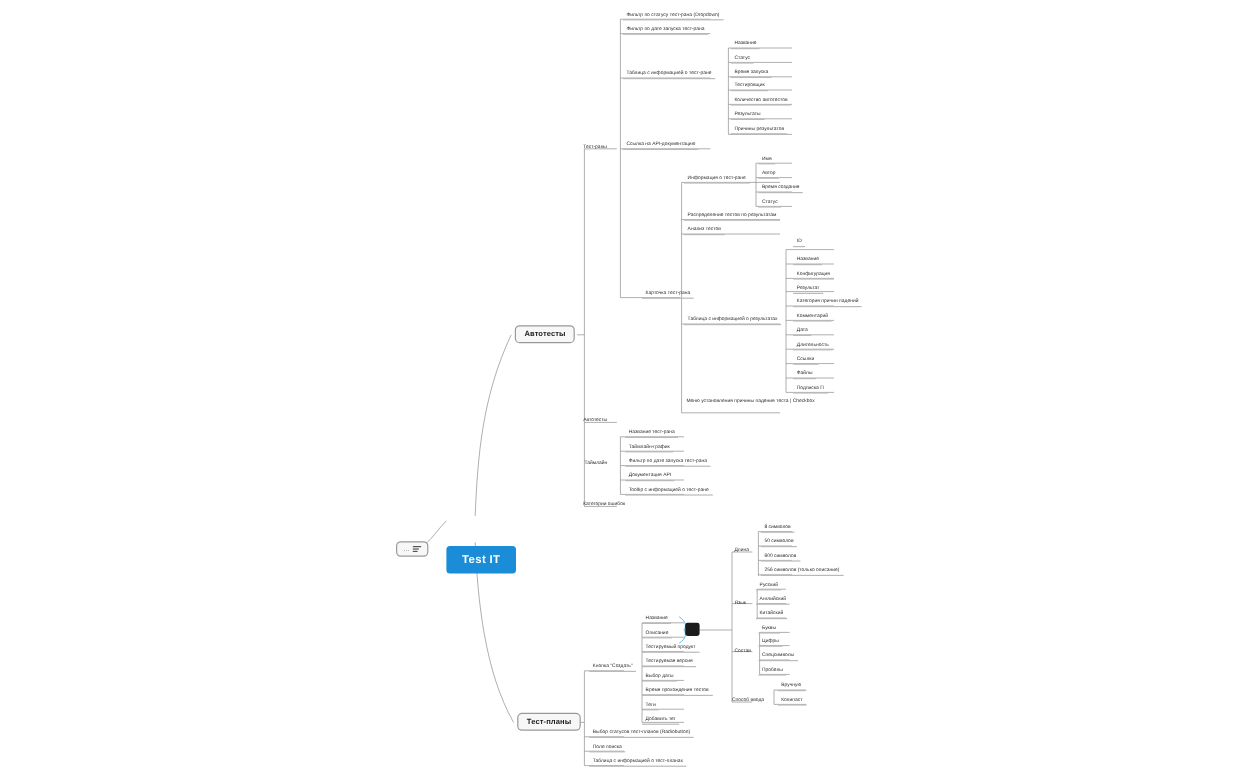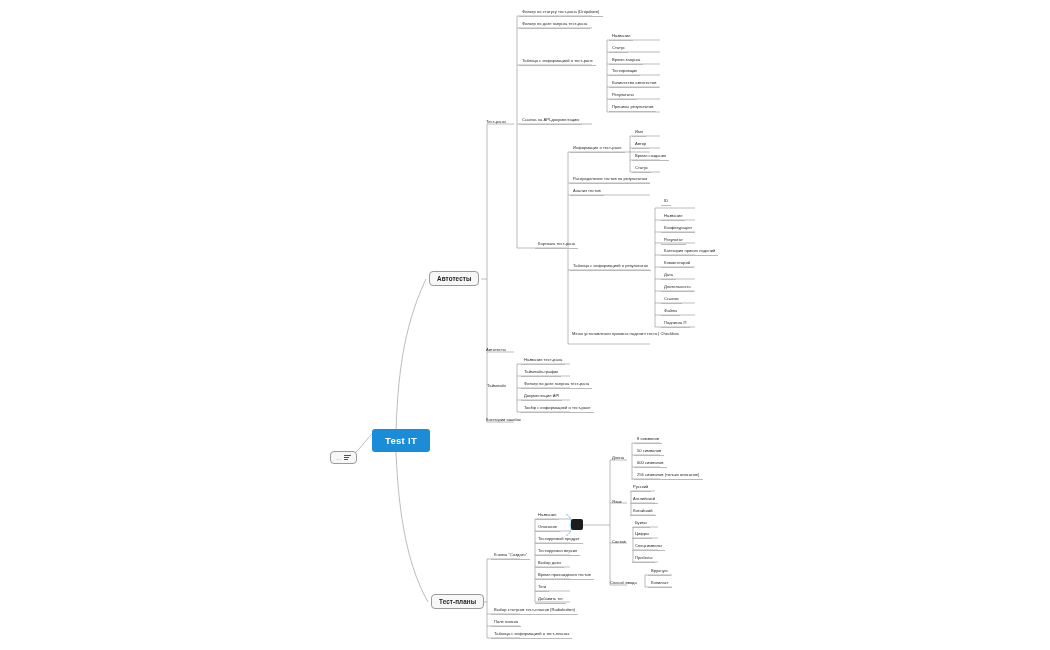--- a/index.html
+++ b/index.html
@@ -196,21 +196,21 @@
       <path d="M645 575 L 645 587"></path>
       <path d="M645 575 L 672 575"></path>
       <path d="M645 587 L 672 587"></path>
     </g>
 
     <g stroke="#4aa8e0" stroke-width="0.7" fill="none">
       <path d="M566 514 C 572 518, 572 522, 570 525 C 572 528, 572 532, 566 536"></path>
     </g>
   </svg>
 
-  <div class="root" style="left:372px; top:429px;">Test IT</div>
+  <div class="root" style="left:372px; top:455px;">Test IT</div>
 
   <div class="pill" style="left:330px; top:451px;">
     <span class="dots">…</span>
     <span class="lines">
         <i></i>
         <i></i>
         <i></i>
       </span>
   </div>
 

